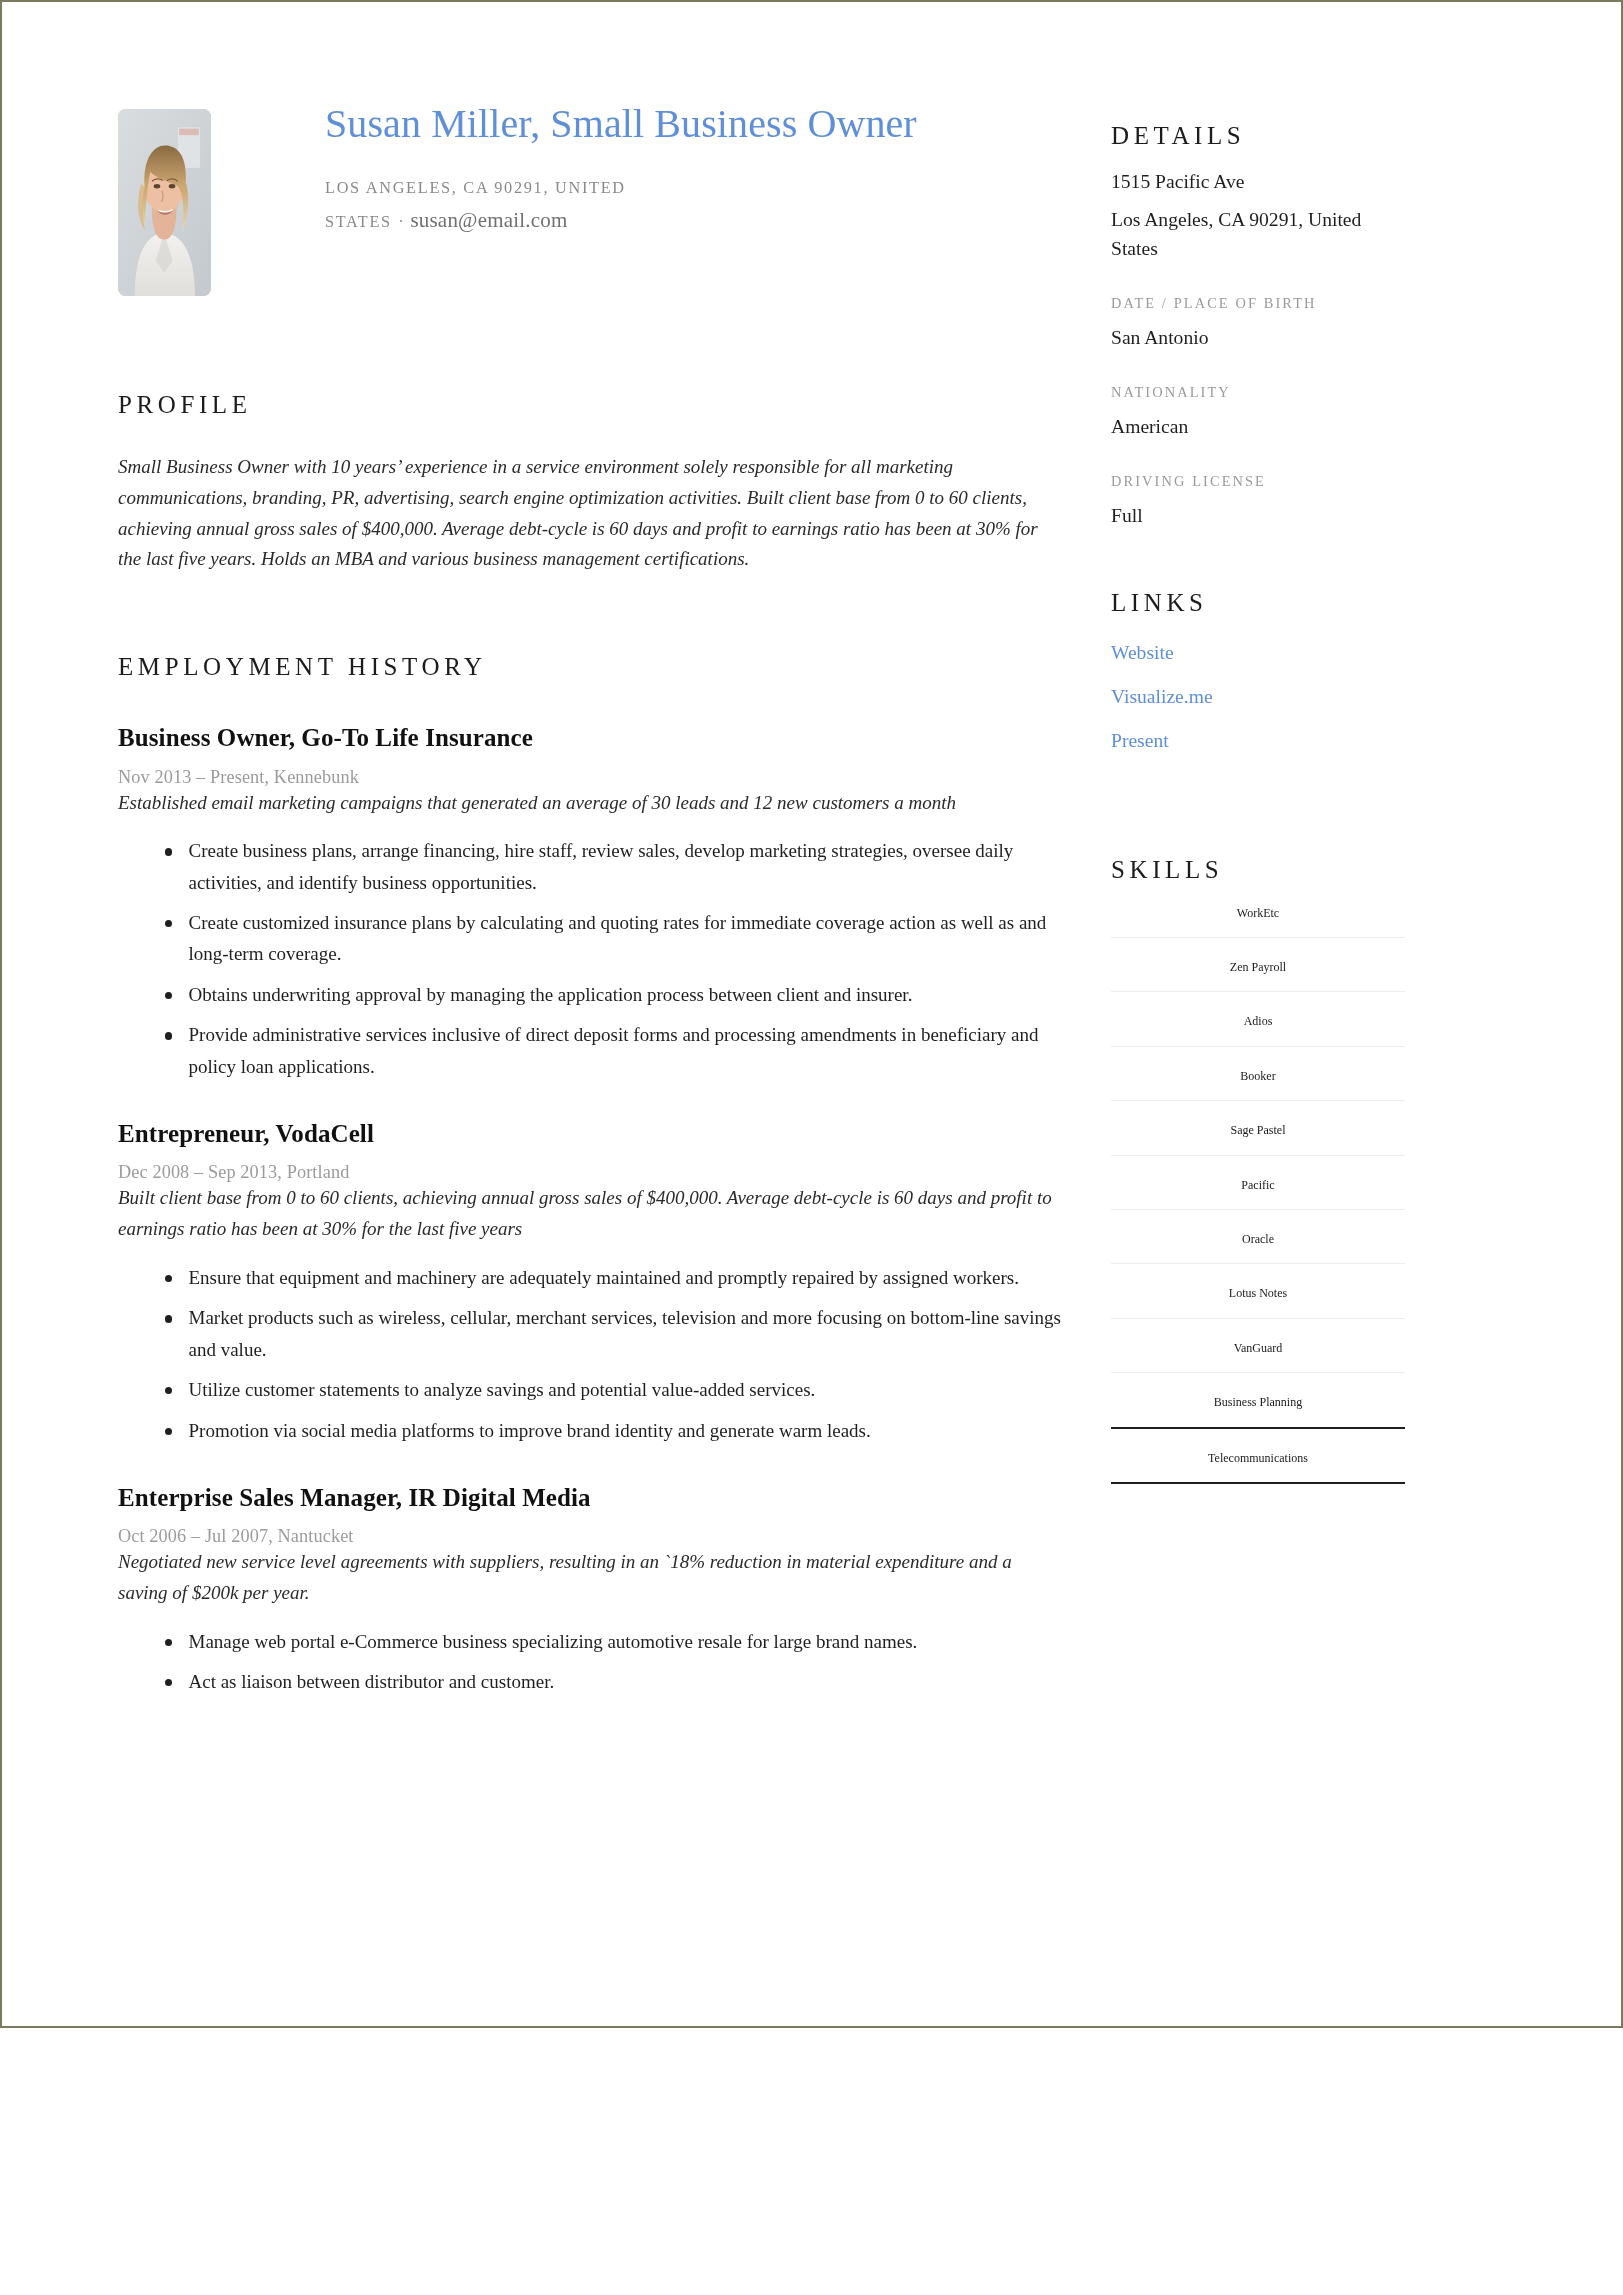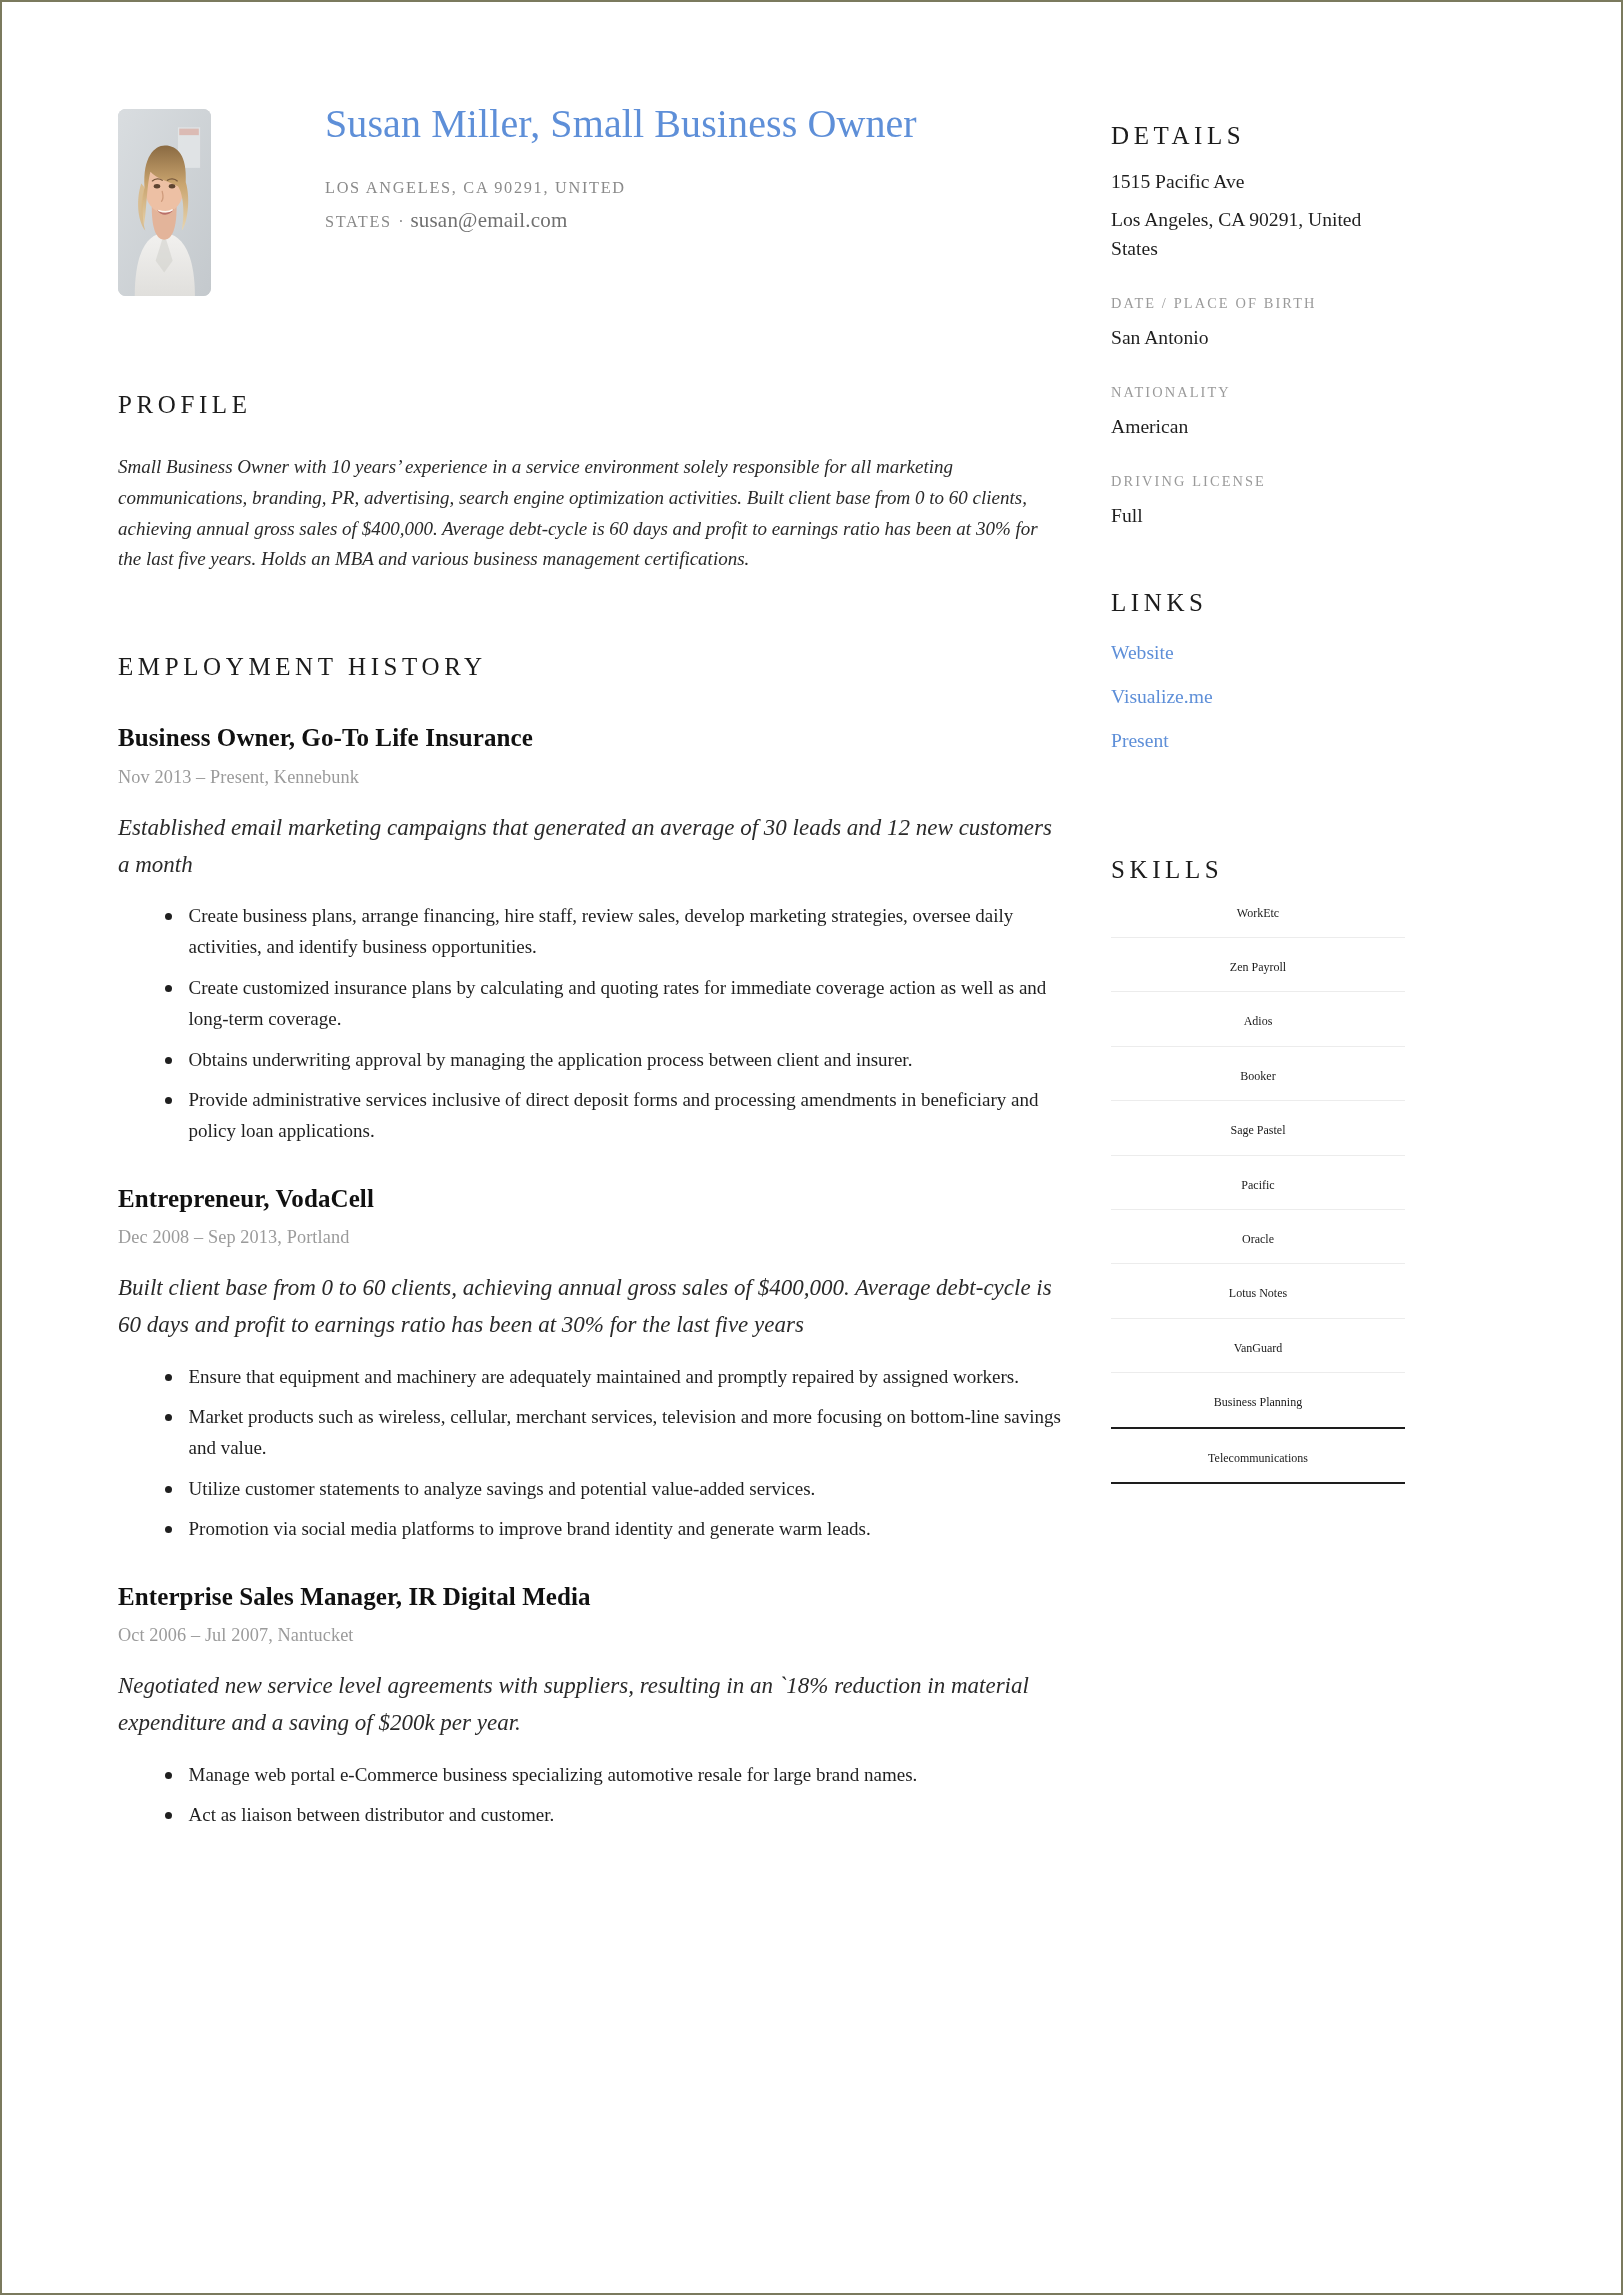--- a/index.html
+++ b/index.html
@@ -8,21 +8,21 @@
     background: #ffffff;
   }
   body {
     font-family: "Liberation Serif", "DejaVu Serif", serif;
     -webkit-font-smoothing: antialiased;
   }
 
   .page {
     position: relative;
     width: 1623px;
-    height: 2295px;
+    height: 2028px;
     background: #ffffff;
     box-sizing: border-box;
     border: 2px solid #7b7a5e;
     overflow: hidden;
   }
 
   .sheet {
     position: absolute;
     left: 0; top: 0; right: 0; bottom: 0;
     background: #ffffff;
@@ -119,23 +119,22 @@
     margin: 0;
     letter-spacing: 0.1px;
   }
   .job-meta {
     margin-top: 14.4px;
     font-size: 18.3px;
     color: #9b9b9b;
     letter-spacing: 0.1px;
   }
   .job-desc {
-    margin-top: 21px;
     font-style: italic;
-    font-size: 23px;
+    font-size: 19px;
     line-height: 1.62;
     color: #2a2a2a;
     max-width: 947px;
   }
   .job-bullets {
     margin: 17px 0 0 0;
     padding-left: 47px;
     list-style: none;
   }
   .job-bullets li {

